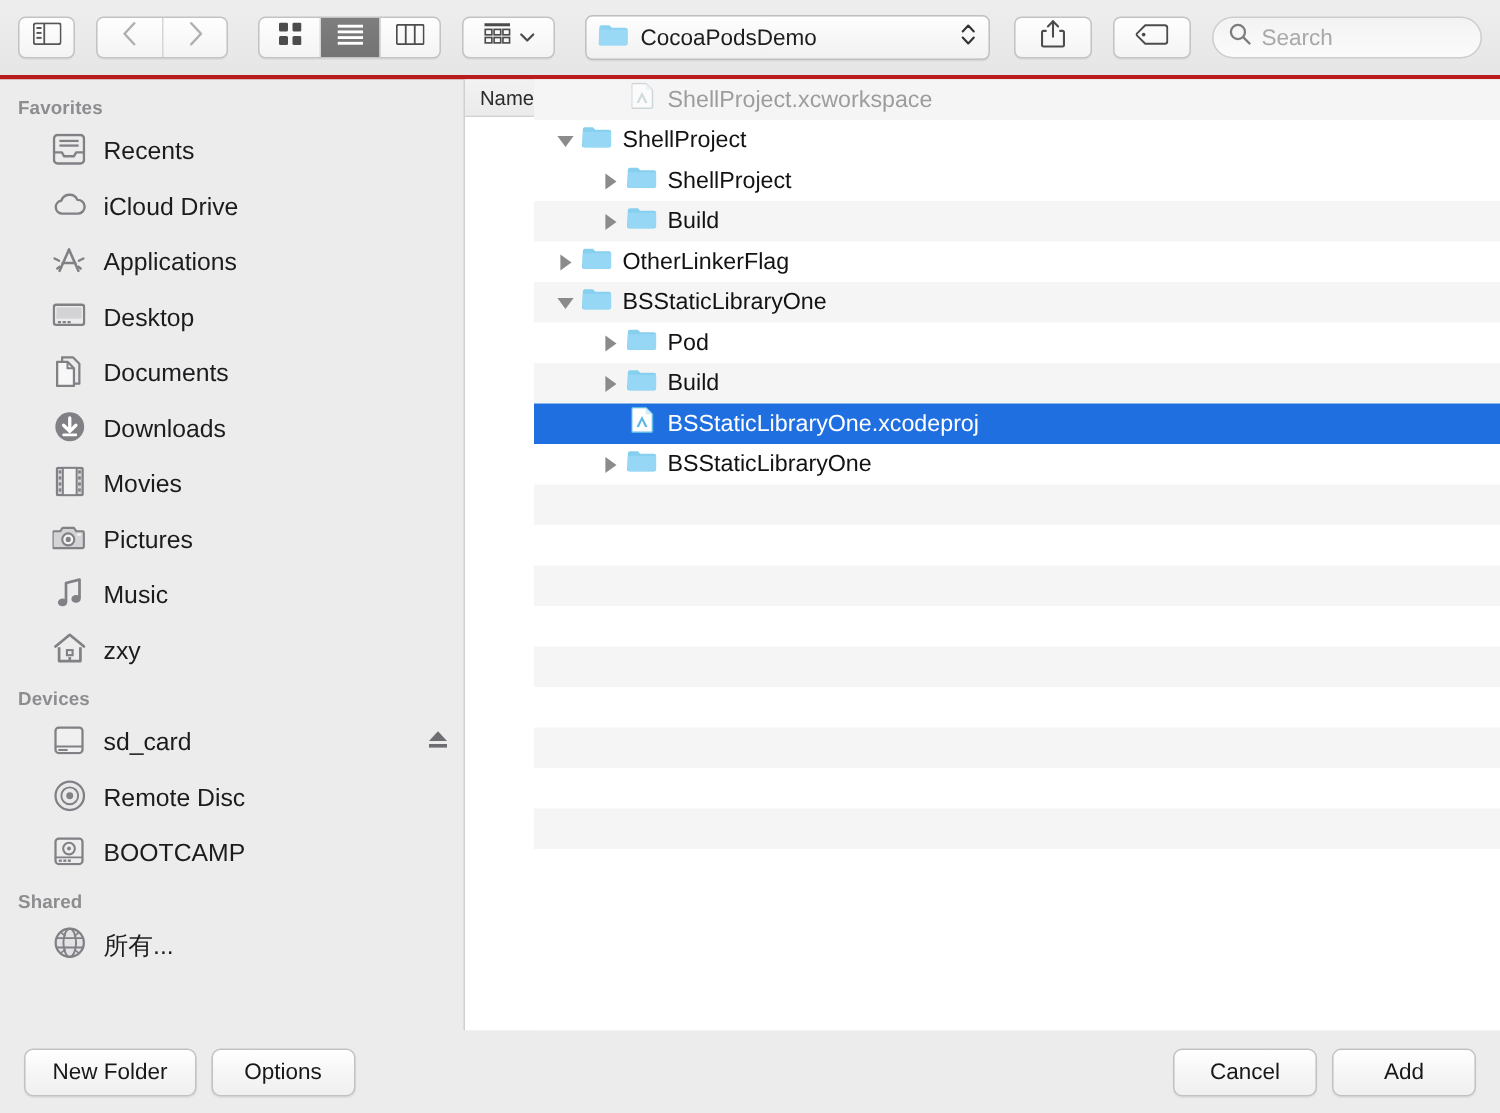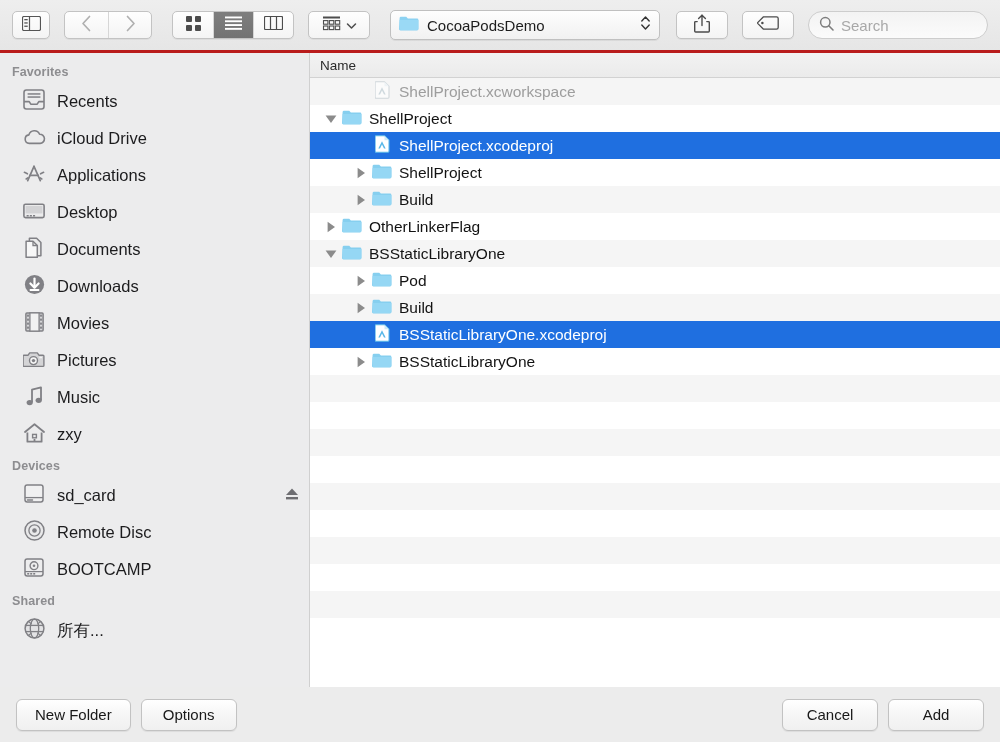--- a/index.html
+++ b/index.html
@@ -167,21 +167,21 @@
     font-weight: bold;
     color: #8d8d90;
     padding: 6px 0 4px 12px;
     letter-spacing: 0.1px;
   }
 
   .sb-item {
     height: 37px;
     display: flex;
     align-items: center;
-    padding: 0 10px 0 22px;
+    padding: 0 10px 0 34px;
     gap: 11px;
   }
   .sb-item .ic {
     width: 24px;
     height: 24px;
     flex: 0 0 24px;
     display: flex;
     align-items: center;
     justify-content: center;
   }
@@ -193,21 +193,21 @@
   .sb-item .eject {
     margin-left: auto;
     display: flex;
     align-items: center;
   }
 
   
   .listwrap {
     flex: 1;
     display: flex;
-    flex-direction: column;
+    flex-direction: row;
     background: #ffffff;
     min-width: 0;
   }
 
   .col-header {
     height: 25px;
     flex: 0 0 25px;
     background: linear-gradient(to bottom, #f2f2f2 0%, #ebebeb 100%);
     border-bottom: 1px solid #d2d2d2;
     display: flex;
@@ -636,32 +636,20 @@
               </svg>
             </span>
             <span class="ic">
               <span><svg width="20" height="16" viewBox="0 0 20 16">
                   <path d="M0.6 3.2 a1.4 1.4 0 0 1 1.4 -1.4 h5.2 l1.7 1.7 h9.1 a1.4 1.4 0 0 1 1.4 1.4 v9.1 a1.4 1.4 0 0 1 -1.4 1.4 h-16.6 a1.4 1.4 0 0 1 -1.4 -1.4 z" fill="#86cfef"></path>
                   <path d="M0.6 4.9 h18.8 v8.8 a1.4 1.4 0 0 1 -1.4 1.4 h-16 a1.4 1.4 0 0 1 -1.4 -1.4 z" fill="#95d7f4"></path>
                 </svg></span>
             </span>
             <span class="nm">ShellProject</span>
           </div>
-          <div class="row selected">
-            <span style="flex: 0 0 40px;"></span>
-            <span class="twisty"></span>
-            <span class="ic">
-              <span><svg width="15" height="18" viewBox="0 0 15 18">
-                  <path d="M1 0.7 h8.5 l4.5 4.5 v11.1 a0.9 0.9 0 0 1 -0.9 0.9 h-12.1 a0.9 0.9 0 0 1 -0.9 -0.9 v-14.7 a0.9 0.9 0 0 1 0.9 -0.9 z" fill="#ffffff" stroke="#5ab8e8" stroke-width="1.05"></path>
-                  <path d="M9.5 0.7 l4.5 4.5 h-4.5 z" fill="#cfeaf8"></path>
-                  <path d="M7 6.3 L3.3 13.6 h1.7 L7 9.4 l2 4.2 h1.7 z" fill="#5ab8e8"></path>
-                </svg></span>
-            </span>
-            <span class="nm">ShellProject.xcodeproj</span>
-          </div>
           <div class="row">
             <span style="flex: 0 0 40px;"></span>
             <span class="twisty">
               <svg width="10" height="12" viewBox="0 0 10 12">
                 <polygon points="1.6,0.7 9,6 1.6,11.3" fill="#8b8b8b"></polygon>
               </svg>
             </span>
             <span class="ic">
               <span><svg width="20" height="16" viewBox="0 0 20 16">
                   <path d="M0.6 3.2 a1.4 1.4 0 0 1 1.4 -1.4 h5.2 l1.7 1.7 h9.1 a1.4 1.4 0 0 1 1.4 1.4 v9.1 a1.4 1.4 0 0 1 -1.4 1.4 h-16.6 a1.4 1.4 0 0 1 -1.4 -1.4 z" fill="#86cfef"></path>

